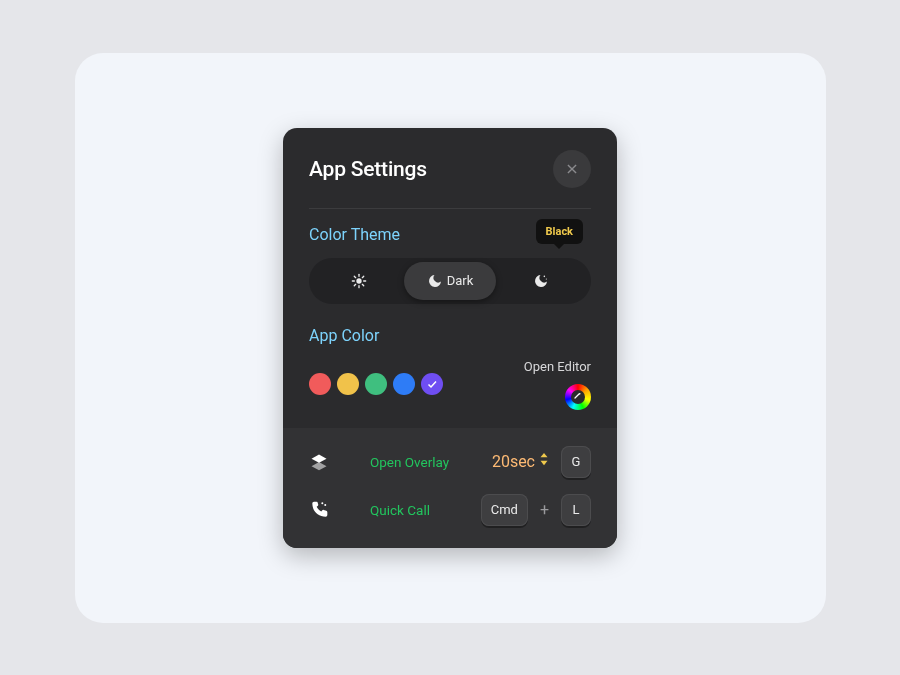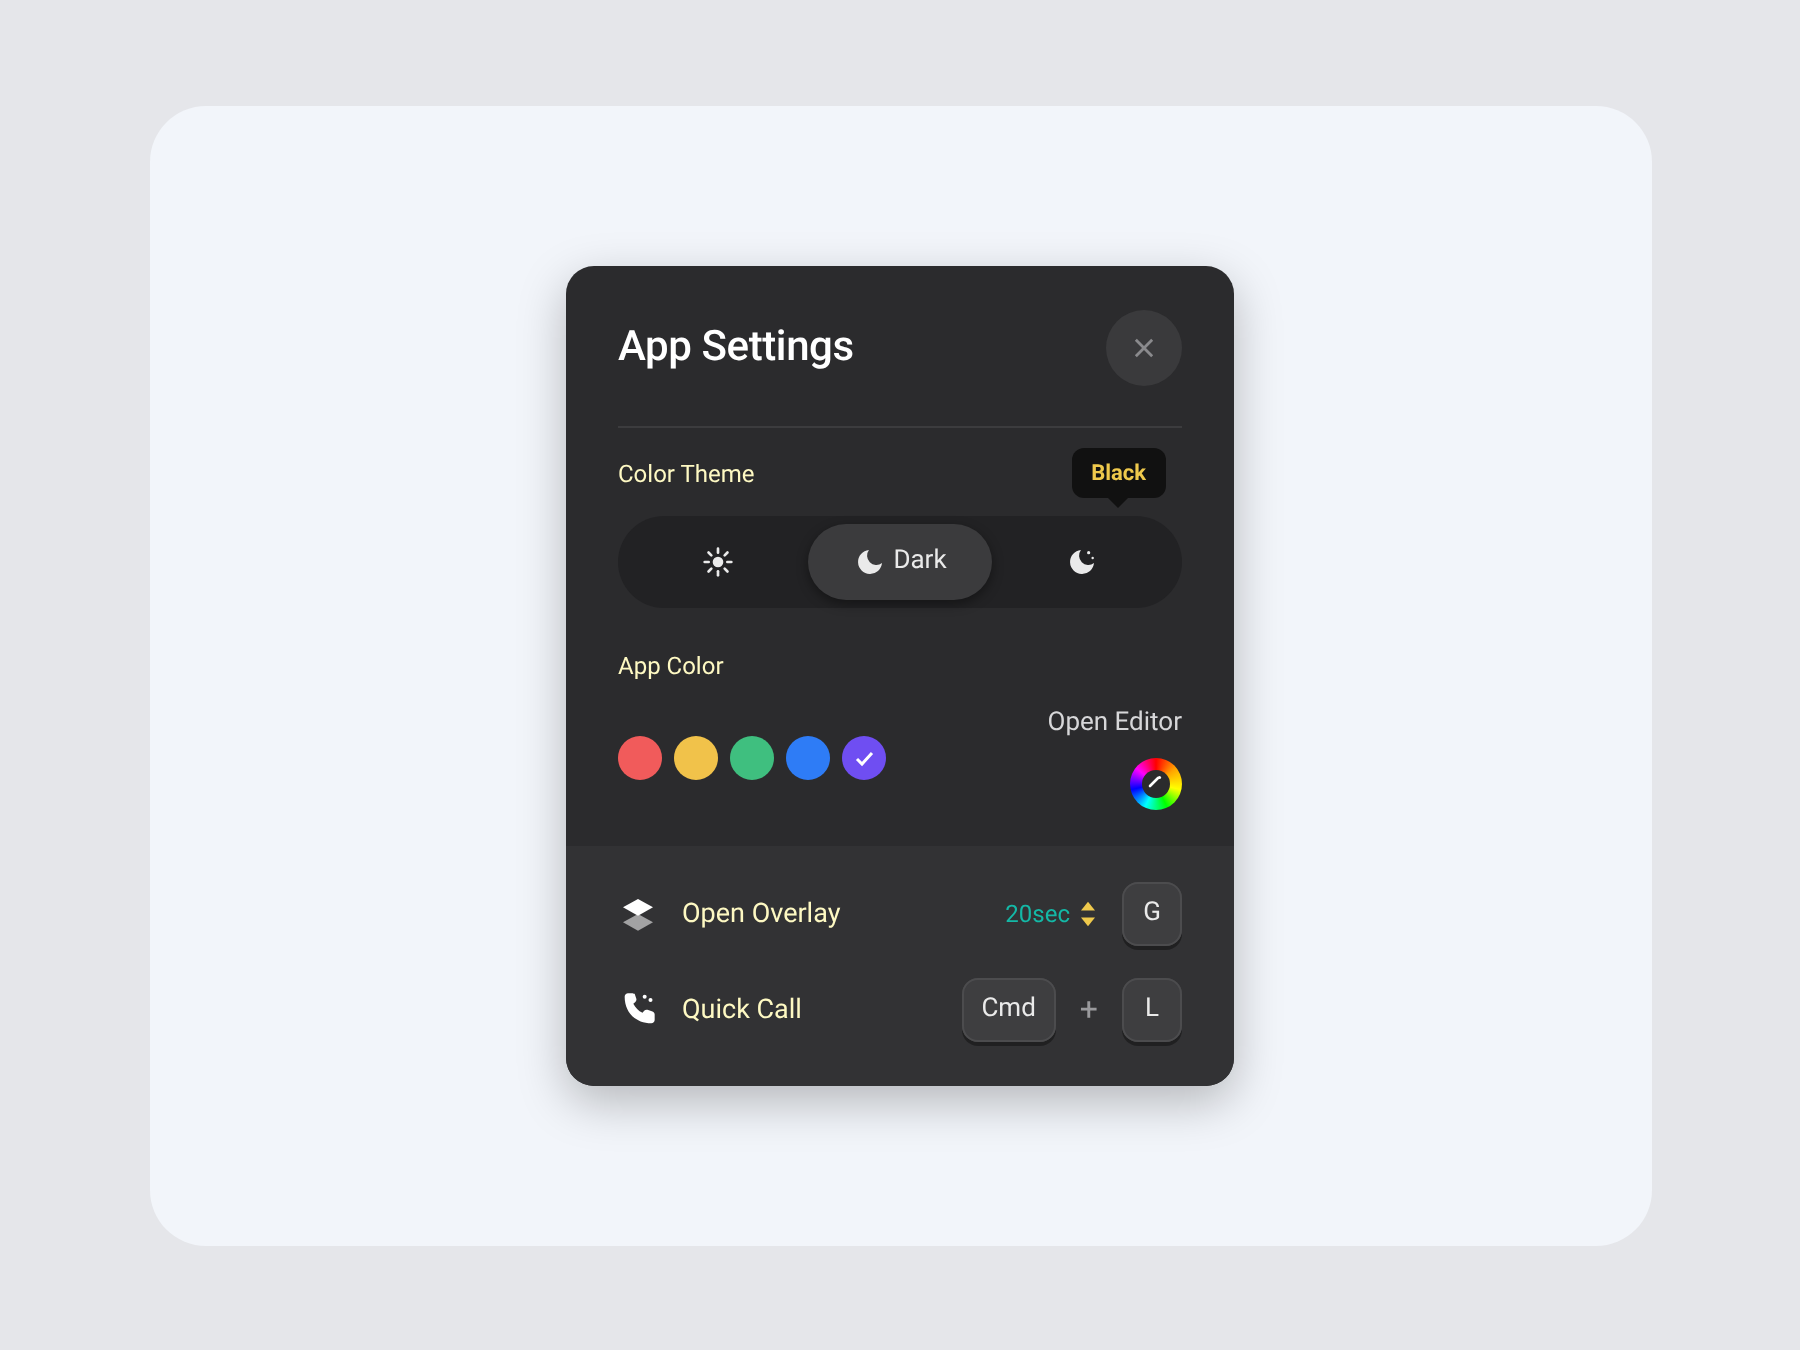--- a/index.html
+++ b/index.html
@@ -48,22 +48,22 @@
     display: flex; align-items: center; justify-content: center;
     cursor: pointer;
   }
   .close-btn svg { width: 14px; height: 14px; stroke: #8a8a8d; stroke-width: 2.4; }
   .divider {
     height: 1px;
     background: #3c3c3e;
     margin: 20px 0 16px 0;
   }
   .section-label {
-    color: #fef9c3;
-    font-size: 12px;
+    color: #7dd3fc;
+    font-size: 16px;
     font-weight: 400;
   }
   .label-row {
     display: flex;
     align-items: center;
     justify-content: space-between;
     margin-bottom: 14px;
     position: relative;
   }
   .tooltip {
@@ -159,25 +159,25 @@
     flex-direction: column;
     gap: 16px;
   }
   .row {
     display: flex;
     align-items: center;
     gap: 12px;
   }
   .row-icon { width: 20px; height: 20px; display:flex; align-items:center; justify-content:center; }
   .row-icon svg { width: 20px; height: 20px; }
-  .row-label { color: #fef9c3; font-size: 13.5px; }
+  .row-label { color: #22c55e; font-size: 13.5px; margin-left: 29px; }
   .spacer { flex: 1; }
   .timer {
-    color: #14b8a6;
-    font-size: 12px;
+    color: #fdba74;
+    font-size: 16px;
     display: flex;
     align-items: flex-start;
     gap: 4px;
     cursor: pointer;
   }
   .timer svg { width: 10px; height: 14px; }
   .key {
     min-width: 30px;
     height: 32px;
     padding: 0 10px;

